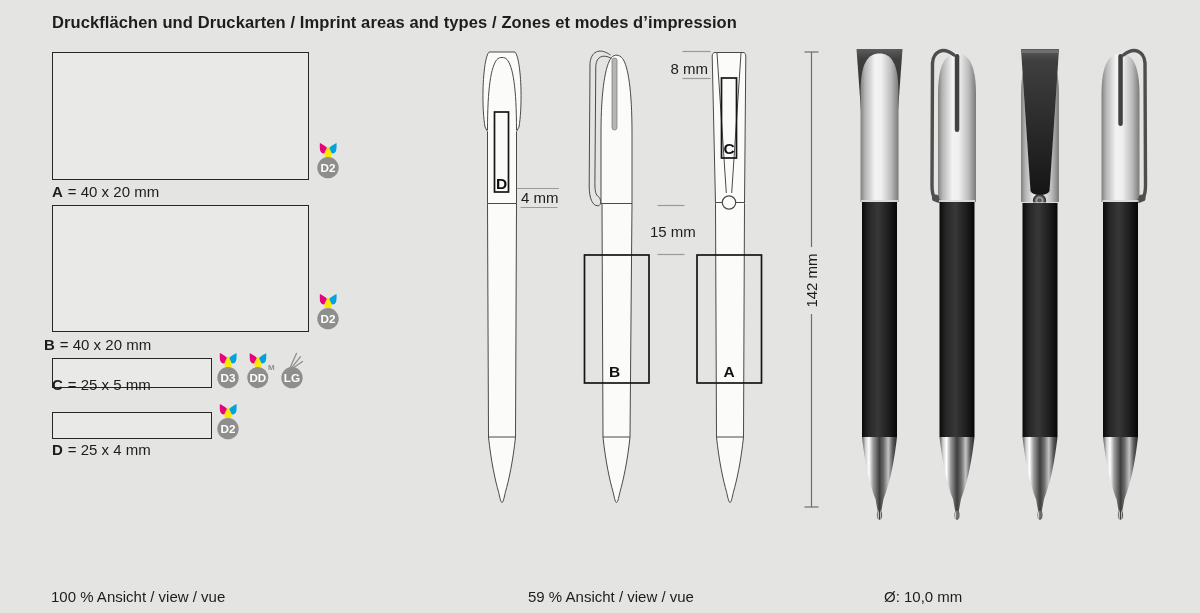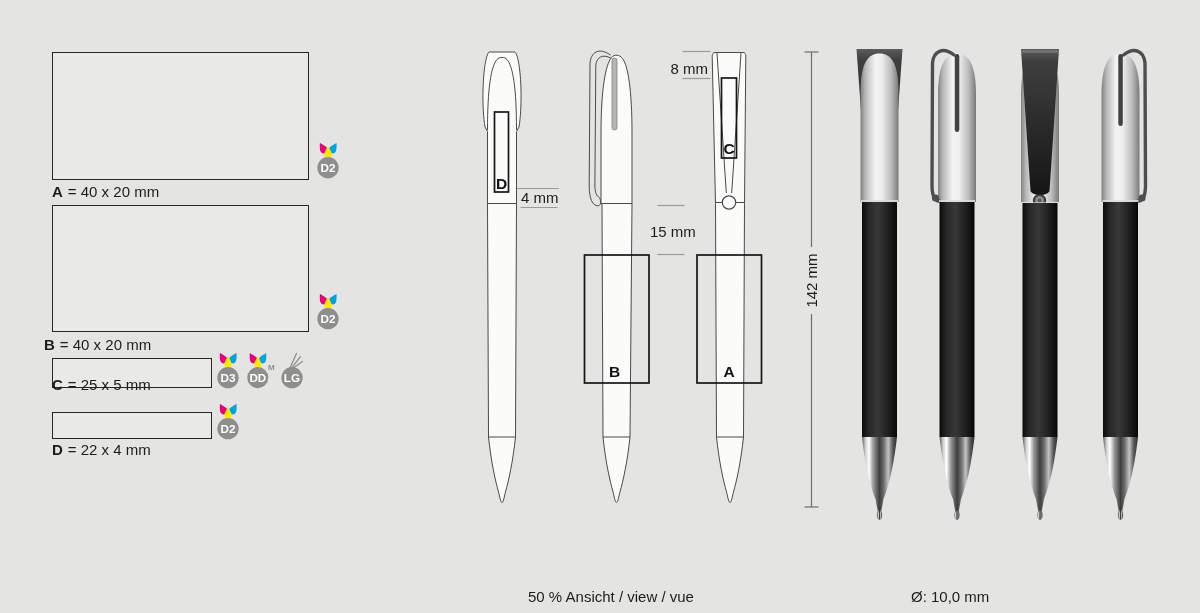--- a/index.html
+++ b/index.html
@@ -24,39 +24,40 @@
   .pen-inner{stroke:#4a4a4a;stroke-width:1;fill:none;}
   .imprint-rect{stroke:#161616;stroke-width:1.7;fill:none;}
   .badge-label{font-size:14.5px;font-weight:bold;fill:#ffffff;text-anchor:middle;}
   .badge-sup{font-size:10px;font-weight:bold;text-anchor:middle;}
 </style>
 </head>
 <body>
 
 <div class="canvas">
 
+  <div class="abs page-title" style="left:52px;top:13px">Druckflächen und Druckarten / Imprint areas and types / Zones et modes d’impression</div>
 
   <div class="abs zone-rect" style="left:52px;top:52px;width:257px;height:128px"></div>
   <div class="abs zone-label" style="left:52px;top:183px">
     <b>A</b><span class="sz">= 40 x 20 mm</span>
   </div>
 
   <div class="abs zone-rect" style="left:52px;top:205px;width:257px;height:127px"></div>
   <div class="abs zone-label" style="left:44px;top:336px">
     <b>B</b><span class="sz">= 40 x 20 mm</span>
   </div>
 
   <div class="abs zone-rect" style="left:52px;top:358px;width:160px;height:30px"></div>
   <div class="abs zone-label" style="left:52px;top:376px">
     <b>C</b><span class="sz">= 25 x 5 mm</span>
   </div>
 
   <div class="abs zone-rect" style="left:52px;top:412px;width:160px;height:27px"></div>
   <div class="abs zone-label" style="left:52px;top:441px">
-    <b>D</b><span class="sz">= 22 x 4 mm</span>
+    <b>D</b><span class="sz">= 25 x 4 mm</span>
   </div>
 
   <svg class="abs" style="left:315px;top:141px" width="26" height="38" viewBox="0 0 32 47">
     <g>
       <path d="M4.5,0 C4.5,0 0,6.5 0,9.5 a4.5,4.5 0 0 0 9,0 C9,6.5 4.5,0 4.5,0 Z" transform="translate(5,1.5) rotate(-30 4.5 7)" fill="#e5007d"></path>
       <path d="M4.5,0 C4.5,0 0,6.5 0,9.5 a4.5,4.5 0 0 0 9,0 C9,6.5 4.5,0 4.5,0 Z" transform="translate(18.5,1.5) rotate(30 4.5 7)" fill="#00a3e0"></path>
       <path d="M4.5,0 C4.5,0 0,6.5 0,9.5 a4.5,4.5 0 0 0 9,0 C9,6.5 4.5,0 4.5,0 Z" transform="translate(11.5,6.5)" fill="#ffe600"></path>
     </g>
     <circle cx="16" cy="33" r="13.2" fill="#8e8e8d"></circle>
     <text x="16" y="38" class="badge-label">D2</text>
@@ -244,16 +245,17 @@
       <rect x="1118.3" y="54" width="4.5" height="72" rx="2.2" fill="#424242"></rect>
       <path d="M1123.5,55 C1134.5,46.5 1144,51 1145,63 L1145.5,185 C1145.5,196 1142.5,201.5 1138,201" stroke="#4e4e4e" stroke-width="3.4" fill="none" stroke-linecap="round"></path>
       <circle cx="1142" cy="198" r="3.6" fill="#4e4e4e"></circle>
       <rect x="1102.5" y="200" width="36" height="2" fill="#dcdcdc" opacity="0.85"></rect>
       <rect x="1103" y="202" width="35" height="235" fill="url(#barG)"></rect>
       <path d="M1103,437 C1106.5,468 1111.5,487 1116.5,499 C1118.5,510 1119.5,516 1120.5,516 C1121.5,516 1122.5,510 1124.5,499 C1129.5,487 1134.5,468 1138,437 Z" fill="url(#tipG)"></path>
       <ellipse cx="1120.5" cy="515" rx="2.2" ry="4.5" fill="url(#tipG)" stroke="#444" stroke-width="0.5"></ellipse>
     </g>
   </svg>
 
-  <div class="abs footer-text" style="left:528px;top:588px">50 % Ansicht / view / vue</div>
-  <div class="abs footer-text" style="left:911px;top:588px">Ø: 10,0 mm</div>
+  <div class="abs footer-text" style="left:51px;top:588px">100 % Ansicht / view / vue</div>
+  <div class="abs footer-text" style="left:528px;top:588px">59 % Ansicht / view / vue</div>
+  <div class="abs footer-text" style="left:884px;top:588px">Ø: 10,0 mm</div>
 
 </div>
 
 </body></html>

